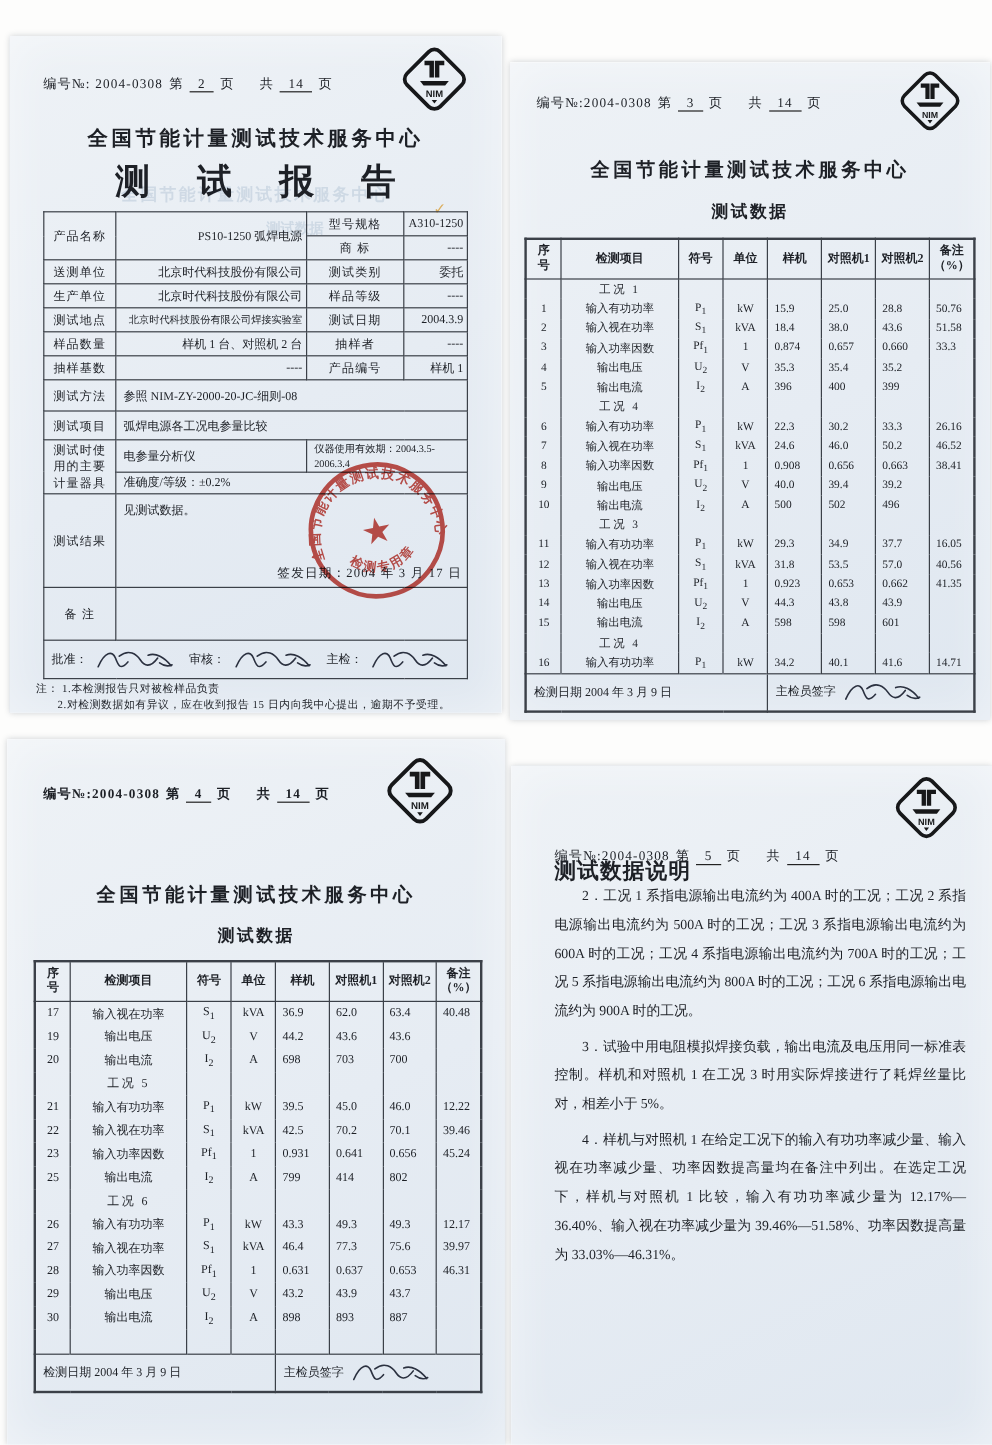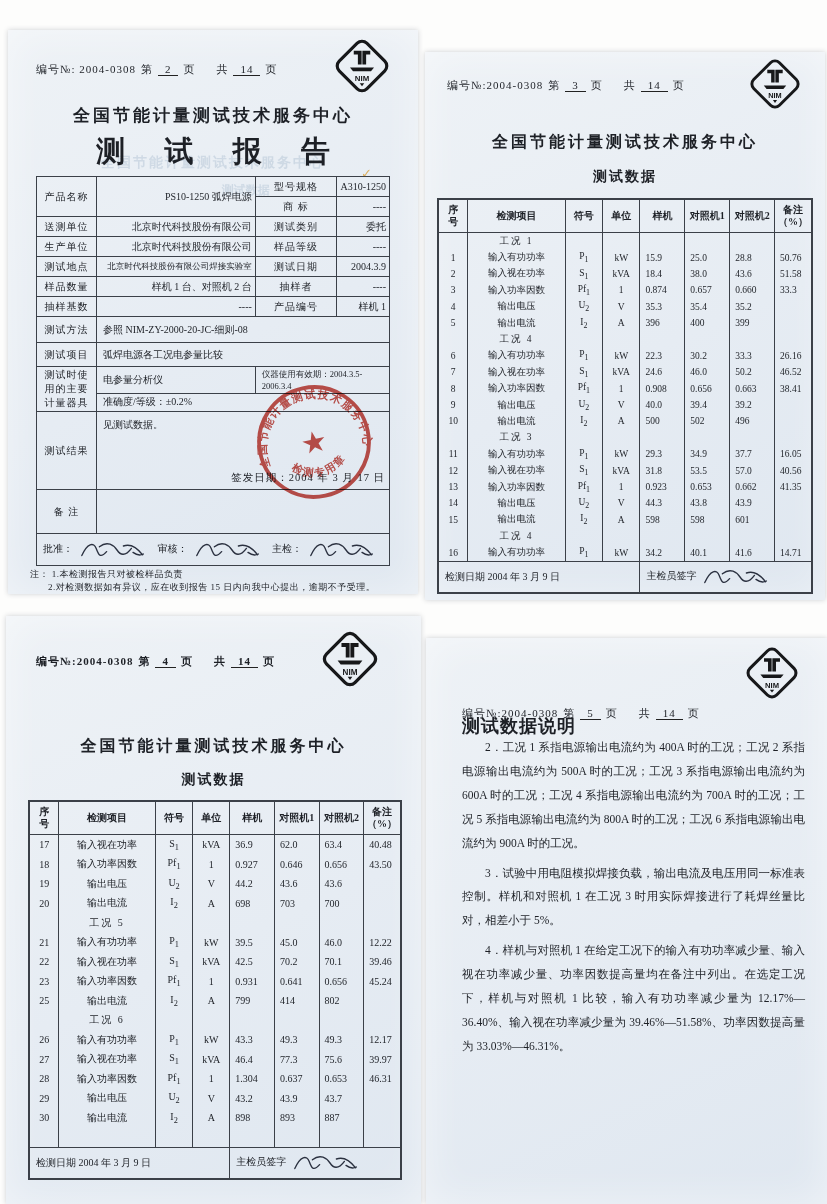--- a/index.html
+++ b/index.html
@@ -531,30 +531,20 @@
           <td class="c0">17</td>
           <td class="c1">输入视在功率</td>
           <td class="c2">S<sub>1</sub></td>
           <td class="c3">kVA</td>
           <td class="c4">36.9</td>
           <td class="c5">62.0</td>
           <td class="c6">63.4</td>
           <td class="c7">40.48</td>
         </tr>
         <tr>
-          <td class="c0">18</td>
-          <td class="c1">输入功率因数</td>
-          <td class="c2">Pf<sub>1</sub></td>
-          <td class="c3">1</td>
-          <td class="c4">0.927</td>
-          <td class="c5">0.646</td>
-          <td class="c6">0.656</td>
-          <td class="c7">43.50</td>
-        </tr>
-        <tr>
           <td class="c0">19</td>
           <td class="c1">输出电压</td>
           <td class="c2">U<sub>2</sub></td>
           <td class="c3">V</td>
           <td class="c4">44.2</td>
           <td class="c5">43.6</td>
           <td class="c6">43.6</td>
           <td class="c7"></td>
         </tr>
         <tr>
@@ -645,21 +635,21 @@
           <td class="c4">46.4</td>
           <td class="c5">77.3</td>
           <td class="c6">75.6</td>
           <td class="c7">39.97</td>
         </tr>
         <tr>
           <td class="c0">28</td>
           <td class="c1">输入功率因数</td>
           <td class="c2">Pf<sub>1</sub></td>
           <td class="c3">1</td>
-          <td class="c4">1.304</td>
+          <td class="c4">0.631</td>
           <td class="c5">0.637</td>
           <td class="c6">0.653</td>
           <td class="c7">46.31</td>
         </tr>
         <tr>
           <td class="c0">29</td>
           <td class="c1">输出电压</td>
           <td class="c2">U<sub>2</sub></td>
           <td class="c3">V</td>
           <td class="c4">43.2</td>

